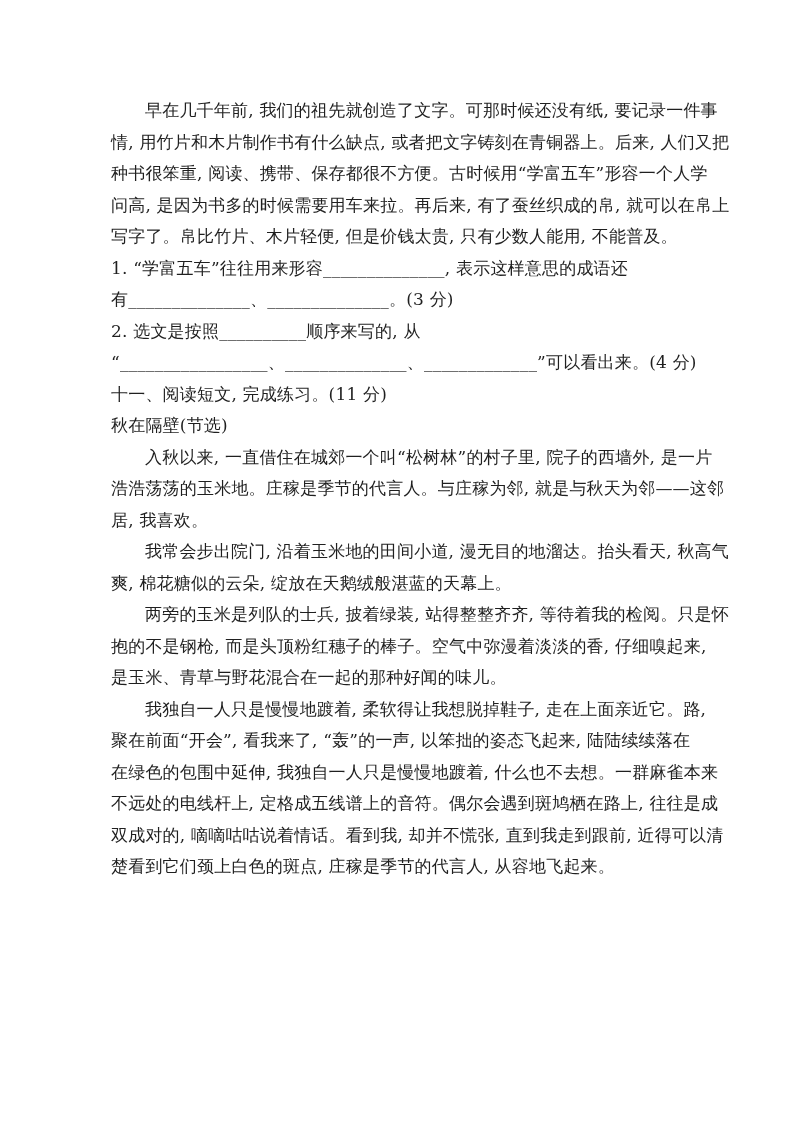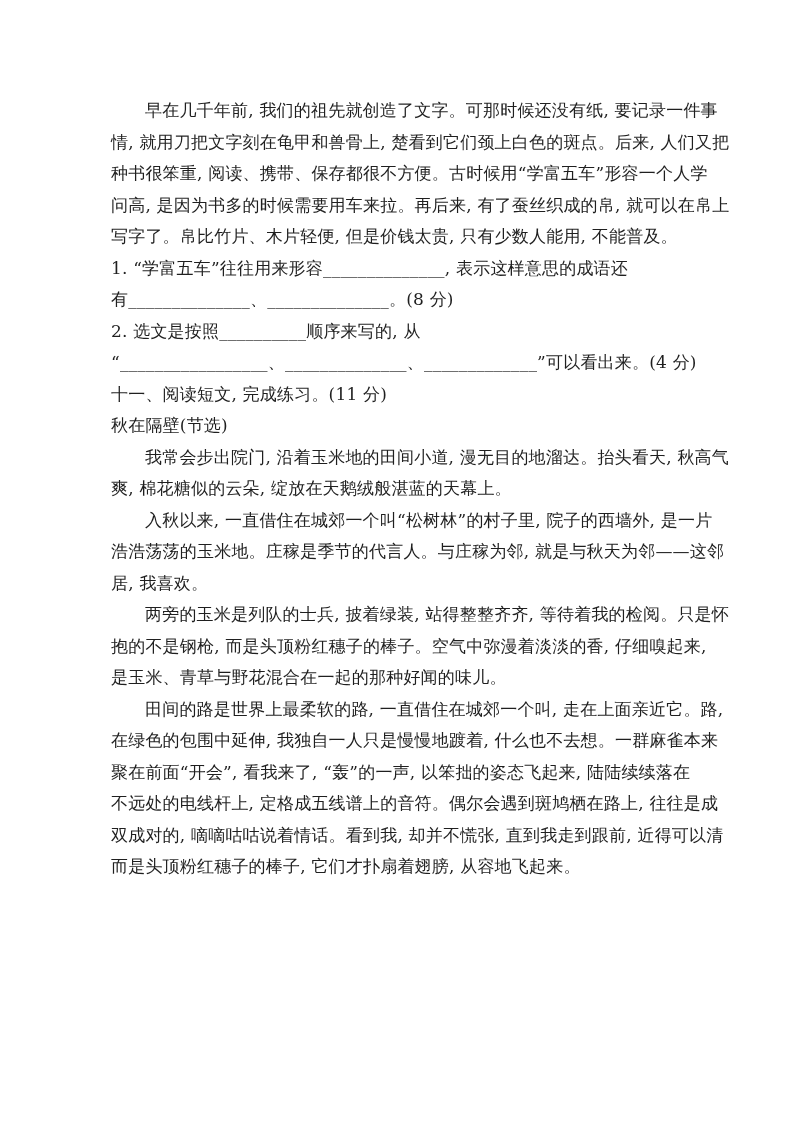--- a/index.html
+++ b/index.html
@@ -38,54 +38,54 @@
   .paragraph .line {
     font-weight: normal;
   }
 </style>
 </head>
 <body>
 
 <div class="page" style="background: rgb(255, 255, 255); color: rgb(31, 31, 31);">
     <div class="block paragraph">
       <div class="line indent">早在几千年前, 我们的祖先就创造了文字。可那时候还没有纸, 要记录一件事</div>
-      <div class="line">情, 就用刀把文字刻在龟甲和兽骨上, 楚看到它们颈上白色的斑点。后来, 人们又把</div>
+      <div class="line">情, 用竹片和木片制作书有什么缺点, 或者把文字铸刻在青铜器上。后来, 人们又把</div>
       <div class="line">种书很笨重, 阅读、携带、保存都很不方便。古时候用“学富五车”形容一个人学</div>
       <div class="line">问高, 是因为书多的时候需要用车来拉。再后来, 有了蚕丝织成的帛, 就可以在帛上</div>
       <div class="line">写字了。帛比竹片、木片轻便, 但是价钱太贵, 只有少数人能用, 不能普及。</div>
     </div>
     <div class="block question">
       <div class="line">1. “学富五车”往往用来形容______________, 表示这样意思的成语还</div>
-      <div class="line">有______________、______________。(8 分)</div>
+      <div class="line">有______________、______________。(3 分)</div>
     </div>
     <div class="block question">
       <div class="line">2. 选文是按照__________顺序来写的, 从</div>
       <div class="line">“_________________、______________、_____________”可以看出来。(4 分)</div>
     </div>
     <div class="block heading">
       <div class="line">十一、阅读短文, 完成练习。(11 分)</div>
     </div>
     <div class="block title">
       <div class="line">秋在隔壁(节选)</div>
     </div>
     <div class="block paragraph">
-      <div class="line indent">我常会步出院门, 沿着玉米地的田间小道, 漫无目的地溜达。抬头看天, 秋高气</div>
-      <div class="line">爽, 棉花糖似的云朵, 绽放在天鹅绒般湛蓝的天幕上。</div>
-    </div>
-    <div class="block paragraph">
       <div class="line indent">入秋以来, 一直借住在城郊一个叫“松树林”的村子里, 院子的西墙外, 是一片</div>
       <div class="line">浩浩荡荡的玉米地。庄稼是季节的代言人。与庄稼为邻, 就是与秋天为邻——这邻</div>
       <div class="line">居, 我喜欢。</div>
+    </div>
+    <div class="block paragraph">
+      <div class="line indent">我常会步出院门, 沿着玉米地的田间小道, 漫无目的地溜达。抬头看天, 秋高气</div>
+      <div class="line">爽, 棉花糖似的云朵, 绽放在天鹅绒般湛蓝的天幕上。</div>
     </div>
     <div class="block paragraph">
       <div class="line indent">两旁的玉米是列队的士兵, 披着绿装, 站得整整齐齐, 等待着我的检阅。只是怀</div>
       <div class="line">抱的不是钢枪, 而是头顶粉红穗子的棒子。空气中弥漫着淡淡的香, 仔细嗅起来,</div>
       <div class="line">是玉米、青草与野花混合在一起的那种好闻的味儿。</div>
     </div>
     <div class="block paragraph">
-      <div class="line indent">田间的路是世界上最柔软的路, 一直借住在城郊一个叫, 走在上面亲近它。路,</div>
+      <div class="line indent">我独自一人只是慢慢地踱着, 柔软得让我想脱掉鞋子, 走在上面亲近它。路,</div>
+      <div class="line">聚在前面“开会”, 看我来了, “轰”的一声, 以笨拙的姿态飞起来, 陆陆续续落在</div>
       <div class="line">在绿色的包围中延伸, 我独自一人只是慢慢地踱着, 什么也不去想。一群麻雀本来</div>
-      <div class="line">聚在前面“开会”, 看我来了, “轰”的一声, 以笨拙的姿态飞起来, 陆陆续续落在</div>
       <div class="line">不远处的电线杆上, 定格成五线谱上的音符。偶尔会遇到斑鸠栖在路上, 往往是成</div>
       <div class="line">双成对的, 嘀嘀咕咕说着情话。看到我, 却并不慌张, 直到我走到跟前, 近得可以清</div>
-      <div class="line">而是头顶粉红穗子的棒子, 它们才扑扇着翅膀, 从容地飞起来。</div>
+      <div class="line">楚看到它们颈上白色的斑点, 庄稼是季节的代言人, 从容地飞起来。</div>
     </div>
   </div>
 
 </body></html>

